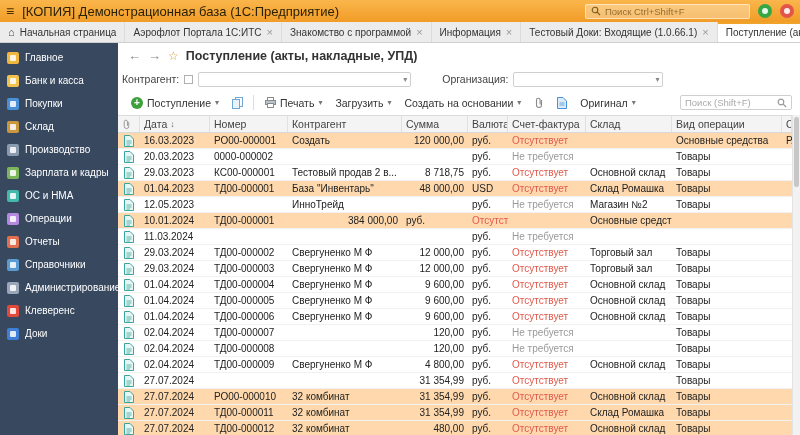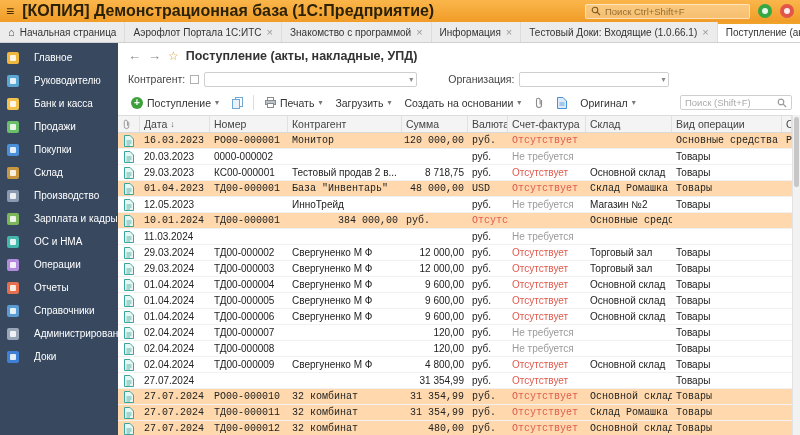--- a/index.html
+++ b/index.html
@@ -5,53 +5,53 @@
   :root{
     --cols: 22px 70px 78px 114px 66px 40px 78px 86px 110px minmax(0,1fr);
   }
   *{box-sizing:border-box;}
   body{margin:0;width:800px;height:435px;overflow:hidden;background:#fff;
        font-family:"Liberation Sans","DejaVu Sans",sans-serif;font-size:11px;color:#222;}
 
   
   .titlebar{height:22px;background:linear-gradient(#fab64b,#f19c27);display:flex;align-items:center;gap:8px;padding:0 6px;}
   .menu-btn{font-size:14px;color:#4a3000;cursor:pointer;line-height:22px;}
-  .win-title{font-size:16px;color:#2b2107;white-space:nowrap;overflow:hidden;font-weight:bold;}
+  .win-title{font-size:13px;color:#2b2107;white-space:nowrap;overflow:hidden;}
   .g-search{margin-left:auto;width:165px;height:15px;border-radius:2px;background:rgba(255,255,255,.32);
             border:1px solid rgba(255,255,255,.5);display:flex;align-items:center;gap:4px;padding:0 5px;
             color:rgba(80,50,0,.6);font-size:9.5px;white-space:nowrap;}
   .tb-circle{width:14px;height:14px;border-radius:50%;flex:none;cursor:pointer;position:relative;}
   .tb-circle.green{background:#35a846;}
   .tb-circle.red{background:#e2554a;}
   .tb-circle::after{content:"";position:absolute;left:4px;top:4px;width:6px;height:6px;border-radius:50%;background:rgba(255,255,255,.9);}
 
   
   .tabbar{height:21px;background:#ececec;border-bottom:1px solid #d0d0d0;display:flex;align-items:stretch;
           font-size:10px;color:#333;overflow:hidden;white-space:nowrap;}
   .tab{display:flex;align-items:center;gap:5px;padding:0 8px;border-right:1px solid #dcdcdc;cursor:pointer;white-space:nowrap;}
   .tab-home{font-size:11px;color:#555;}
   .tab-close{color:#999;font-size:11px;cursor:pointer;}
   .tab.active{background:#fff;box-shadow:inset 0 2px 0 #f0a32b;}
 
   
   .main{display:flex;height:392px;}
   .sidebar{width:118px;background:#37485f;padding-top:3px;flex:none;overflow:hidden;}
-  .s-item{height:23px;display:flex;align-items:center;gap:15px;padding:0 7px;color:#fff;font-size:10px;cursor:pointer;
+  .s-item{height:23px;display:flex;align-items:center;gap:6px;padding:0 7px;color:#fff;font-size:10px;cursor:pointer;
           white-space:nowrap;overflow:hidden;}
   .s-icon{width:12px;height:12px;border-radius:2px;flex:none;position:relative;}
   .s-icon::after{content:"";position:absolute;left:3px;top:3px;width:6px;height:6px;background:rgba(255,255,255,.85);border-radius:1px;}
 
   .content{flex:1;display:flex;flex-direction:column;position:relative;min-width:0;background:#fff;}
 
   .pagehead{height:25px;display:flex;align-items:center;gap:7px;padding:0 10px;flex:none;}
   .nav-arrow{color:#8a8a8a;font-size:13px;cursor:pointer;}
   .fav-star{color:#d8a33c;font-size:12px;cursor:pointer;}
   .page-title{font-size:12.5px;font-weight:bold;color:#333;margin:0;white-space:nowrap;}
 
-  .filters{height:22px;display:flex;align-items:center;gap:5px;padding:0 10px;font-size:10.5px;color:#444;flex:none;}
+  .filters{height:22px;display:flex;align-items:center;gap:5px;padding:0 4px;font-size:10.5px;color:#444;flex:none;}
   .f-check{width:9px;height:9px;border:1px solid #b0b0b0;background:#fff;display:inline-block;cursor:pointer;}
   .combo{height:15px;border:1px solid #cfcfcf;border-radius:2px;background:#fff;display:flex;align-items:center;
          justify-content:flex-end;padding:0 3px;cursor:pointer;}
   .combo .chev{color:#888;}
   .combo.c1{width:213px;margin-right:26px;}
   .combo.c2{width:150px;}
   .chev{font-size:8px;color:#777;}
 
   .toolbar{height:25px;display:flex;align-items:center;gap:3px;padding:0 8px;font-size:10.5px;color:#333;flex:none;}
   .btn{display:flex;align-items:center;gap:4px;padding:2px 5px;border-radius:2px;cursor:pointer;white-space:nowrap;}
@@ -62,21 +62,21 @@
   .list-search{margin-left:auto;width:112px;height:15px;border:1px solid #cfcfcf;border-radius:2px;display:flex;
                align-items:center;justify-content:space-between;padding:0 4px;color:#aaa;font-size:9.5px;cursor:text;}
 
   
   .table{flex:1;min-height:0;border-top:1px solid #dcdcdc;width:674px;overflow:hidden;}
   .thead{display:grid;grid-template-columns:var(--cols);height:17px;background:#f4f4f4;border-bottom:1px solid #d8d8d8;}
   .th{display:flex;align-items:center;gap:3px;padding:0 4px;border-right:1px solid #e1e1e1;font-size:10.5px;color:#444;
       overflow:hidden;white-space:nowrap;cursor:pointer;}
   .sort{color:#666;font-size:9px;}
   .tr{display:grid;grid-template-columns:var(--cols);height:16px;border-bottom:1px solid #f1f1f1;cursor:pointer;background:#fff;}
-  .tr.hl{background:#ffd9ad;font-family:Liberation Mono, monospace;}
+  .tr.hl{background:#ffd9ad;}
   .td{display:flex;align-items:center;padding:0 4px;font-size:10px;color:#222;overflow:hidden;white-space:nowrap;}
   .c-ic{justify-content:center;padding:0;}
   .t-r{justify-content:flex-end;}
   .st-red{color:#e05a4e;text-align:center;}
   .st-gray{color:#9a9a9a;}
 
   .vscroll{position:absolute;right:0;top:72px;bottom:0;width:8px;background:#f2f2f2;border-left:1px solid #e3e3e3;}
   .vthumb{position:absolute;top:2px;left:1px;width:5px;height:70px;background:#c7c7c7;border-radius:3px;cursor:grab;}
 </style>
 </head>
@@ -135,34 +135,26 @@
 </div>
 
 <div class="main">
 
   <aside class="sidebar">
   <div class="s-item">
     <span class="s-icon" style="background: rgb(240, 183, 63);"></span>
     <span class="s-label">Главное</span>
   </div>
 
-  <div class="s-item">
-    <span class="s-icon" style="background: rgb(90, 167, 214);"></span>
-    <span class="s-label">Руководителю</span>
-  </div>
 
   <div class="s-item">
     <span class="s-icon" style="background: rgb(242, 193, 78);"></span>
     <span class="s-label">Банк и касса</span>
   </div>
 
-  <div class="s-item">
-    <span class="s-icon" style="background: rgb(106, 191, 105);"></span>
-    <span class="s-label">Продажи</span>
-  </div>
 
   <div class="s-item">
     <span class="s-icon" style="background: rgb(74, 144, 217);"></span>
     <span class="s-label">Покупки</span>
   </div>
 
   <div class="s-item">
     <span class="s-icon" style="background: rgb(201, 151, 63);"></span>
     <span class="s-label">Склад</span>
   </div>
@@ -195,20 +187,24 @@
   <div class="s-item">
     <span class="s-icon" style="background: rgb(90, 155, 212);"></span>
     <span class="s-label">Справочники</span>
   </div>
 
   <div class="s-item">
     <span class="s-icon" style="background: rgb(154, 167, 184);"></span>
     <span class="s-label">Администрирование</span>
   </div>
 
+  <div class="s-item">
+    <span class="s-icon" style="background: rgb(226, 73, 59);"></span>
+    <span class="s-label">Клеверенс</span>
+  </div>
 
   <div class="s-item">
     <span class="s-icon" style="background: rgb(63, 127, 214);"></span>
     <span class="s-label">Доки</span>
   </div>
 </aside>
 
   <section class="content">
     <div class="pagehead">
       <span class="nav-arrow">←</span>
@@ -322,21 +318,21 @@
       <div class="tbody">
   <div class="tr hl">
     <div class="td c-ic">
       <svg width="10" height="12" viewBox="0 0 10 12">
                 <path d="M0.5 0.5 H6 L9.5 4 V11.5 H0.5 Z" fill="#e8f6f3" stroke="#39a79b"></path>
                 <path d="M2.5 6 h5 M2.5 8 h5 M2.5 10 h3.5" stroke="#39a79b" stroke-width="0.8"></path>
               </svg>
     </div>
     <div class="td">16.03.2023</div>
     <div class="td">РО00-000001</div>
-    <div class="td">Монитор</div>
+    <div class="td">Создать</div>
     <div class="td t-r">120 000,00</div>
     <div class="td">руб.</div>
     <div class="td st-red">Отсутствует</div>
     <div class="td"></div>
     <div class="td">Основные средства</div>
     <div class="td">Р...</div>
   </div>
 
   <div class="tr">
     <div class="td c-ic">

